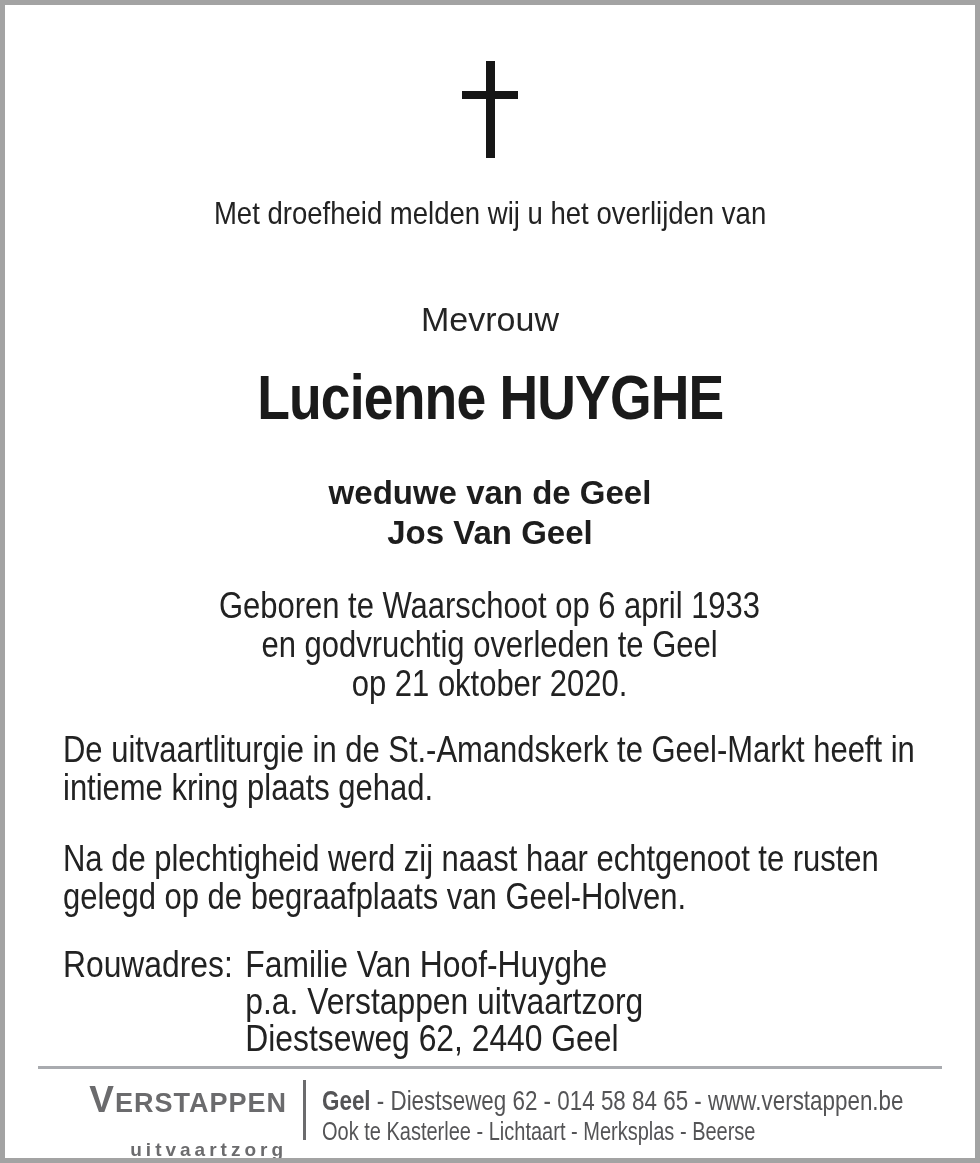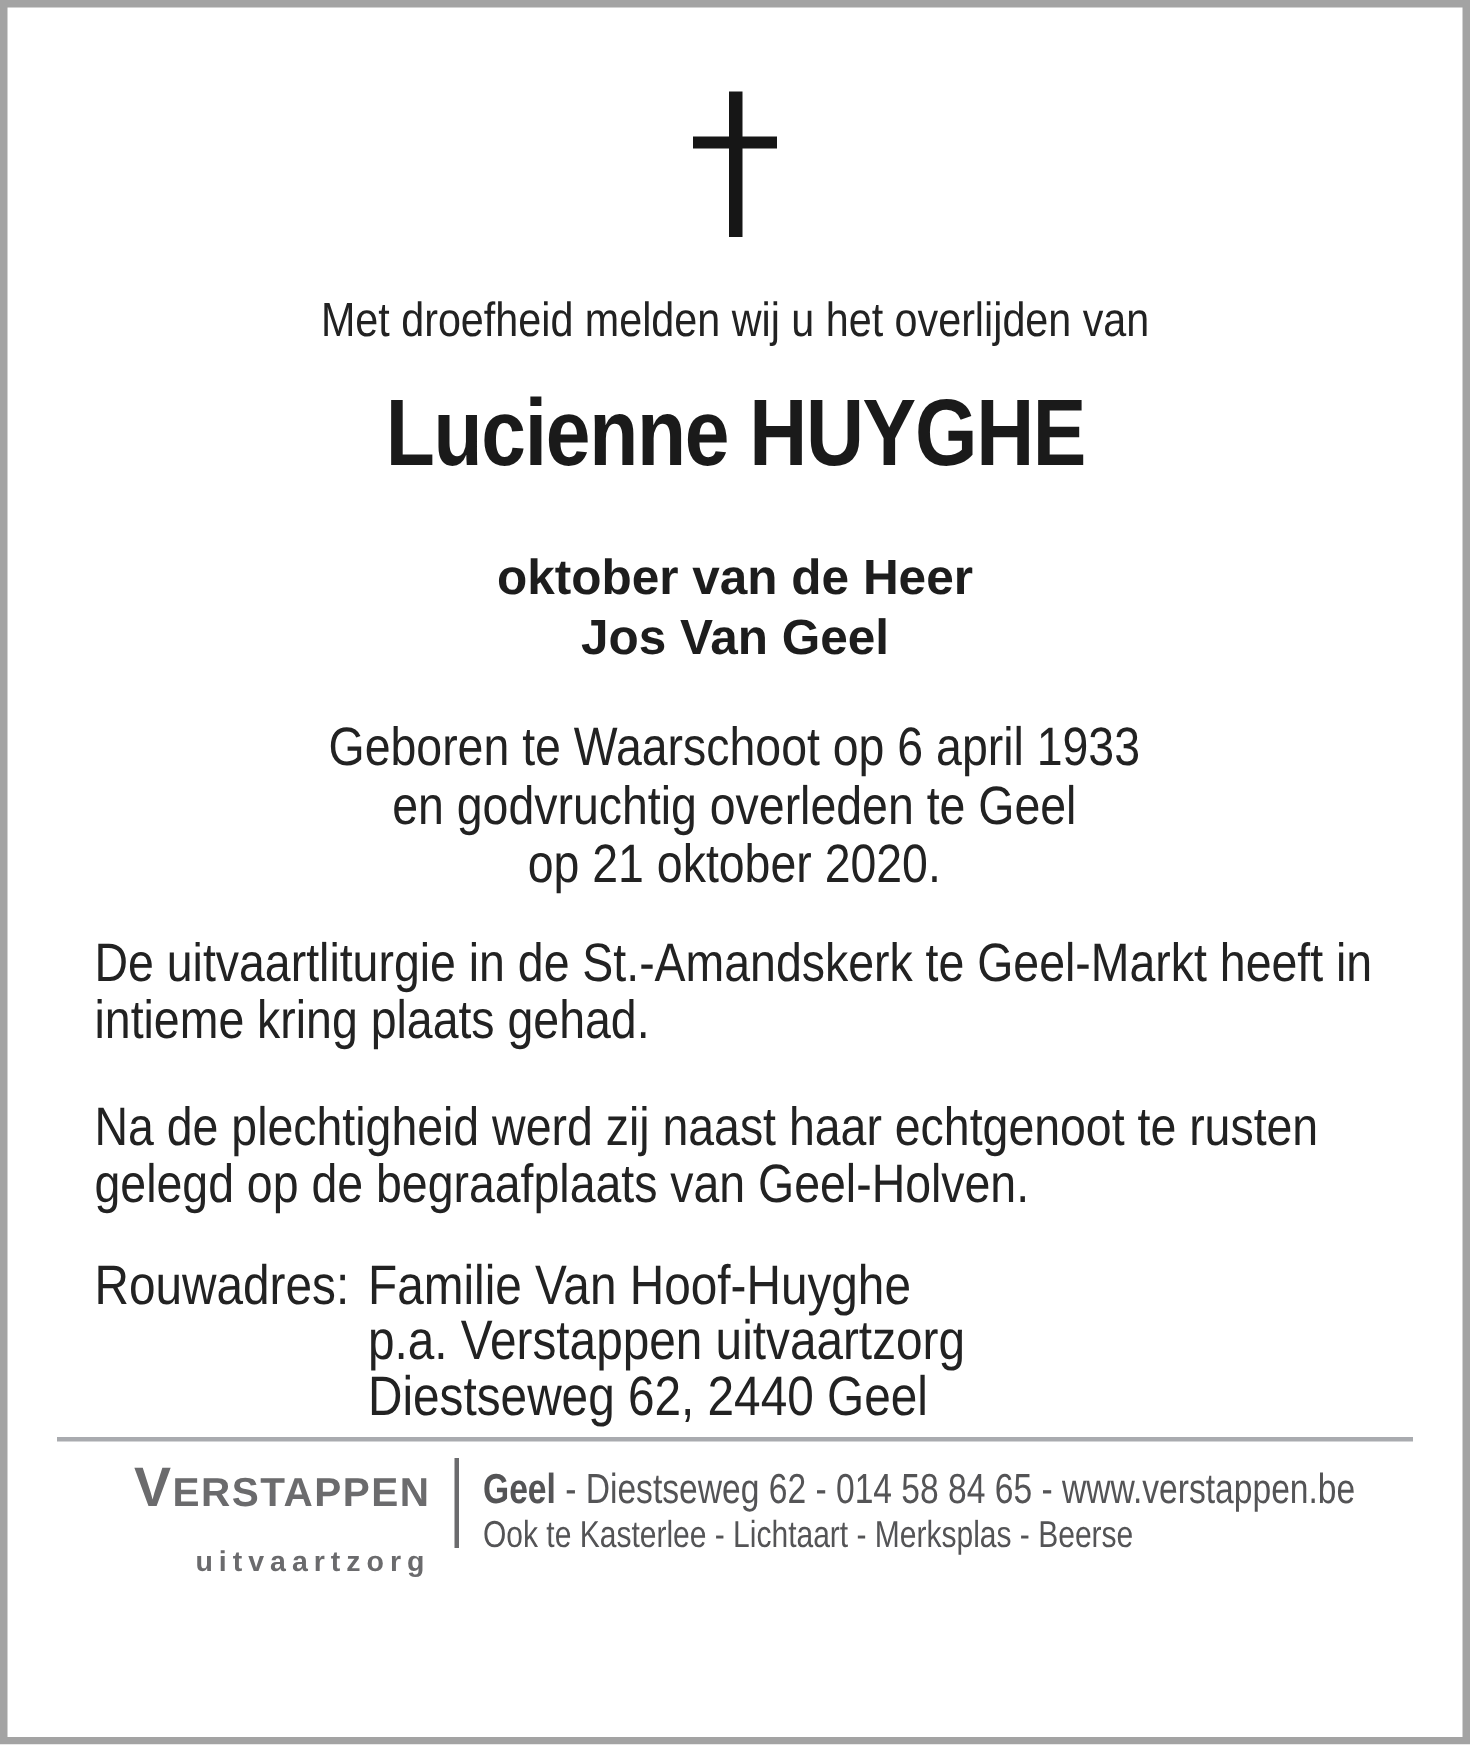--- a/index.html
+++ b/index.html
@@ -178,27 +178,30 @@
 
   <div class="cross">
     <div class="cross-v"></div>
     <div class="cross-h"></div>
   </div>
 
   <div class="intro center">
     <span class="scale-c">Met droefheid melden wij u het overlijden van</span>
   </div>
 
+  <div class="salutation center">
+    <span>Mevrouw</span>
+  </div>
 
   <h1 class="name center">
     <span class="scale-c">Lucienne HUYGHE</span>
   </h1>
 
   <div class="widow center">
-    <div>oktober van de Heer</div>
+    <div>weduwe van de Geel</div>
     <div>Jos Van Geel</div>
   </div>
 
   <div class="birth center">
     <span class="scale-c">
       <div>Geboren te Waarschoot op 6 april 1933</div>
       <div>en godvruchtig overleden te Geel</div>
       <div>op 21 oktober 2020.</div>
     </span>
   </div>

